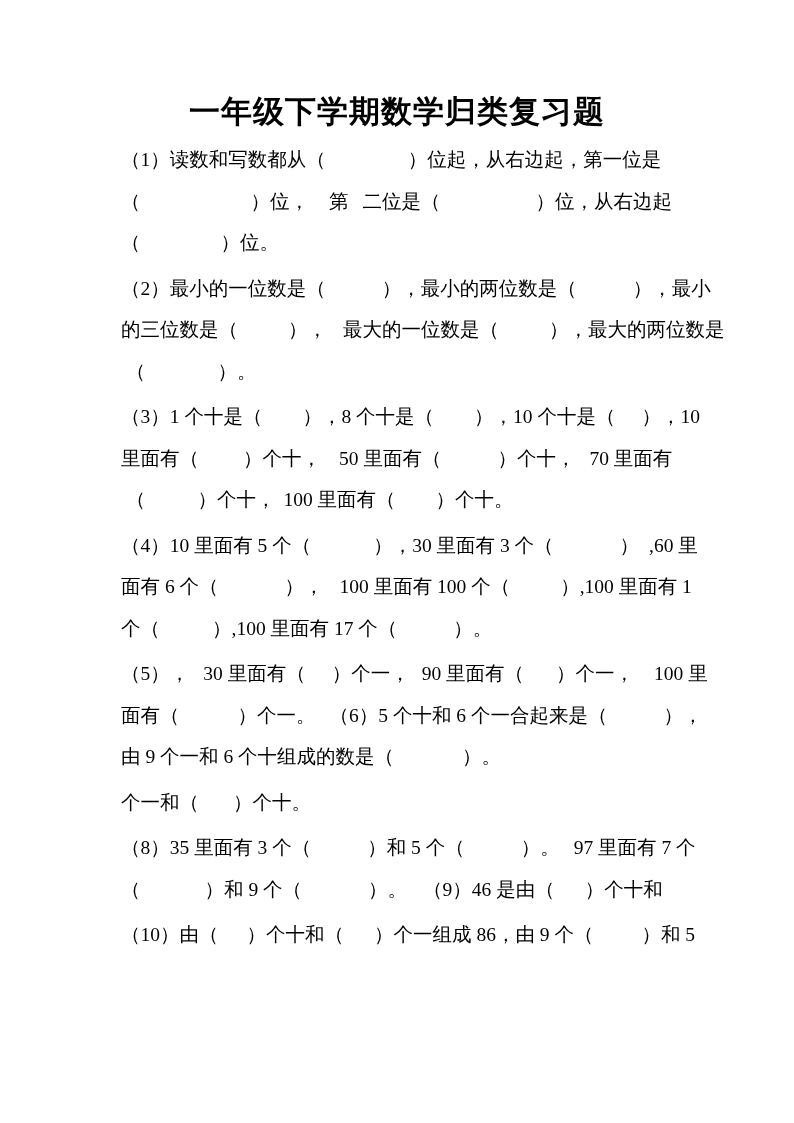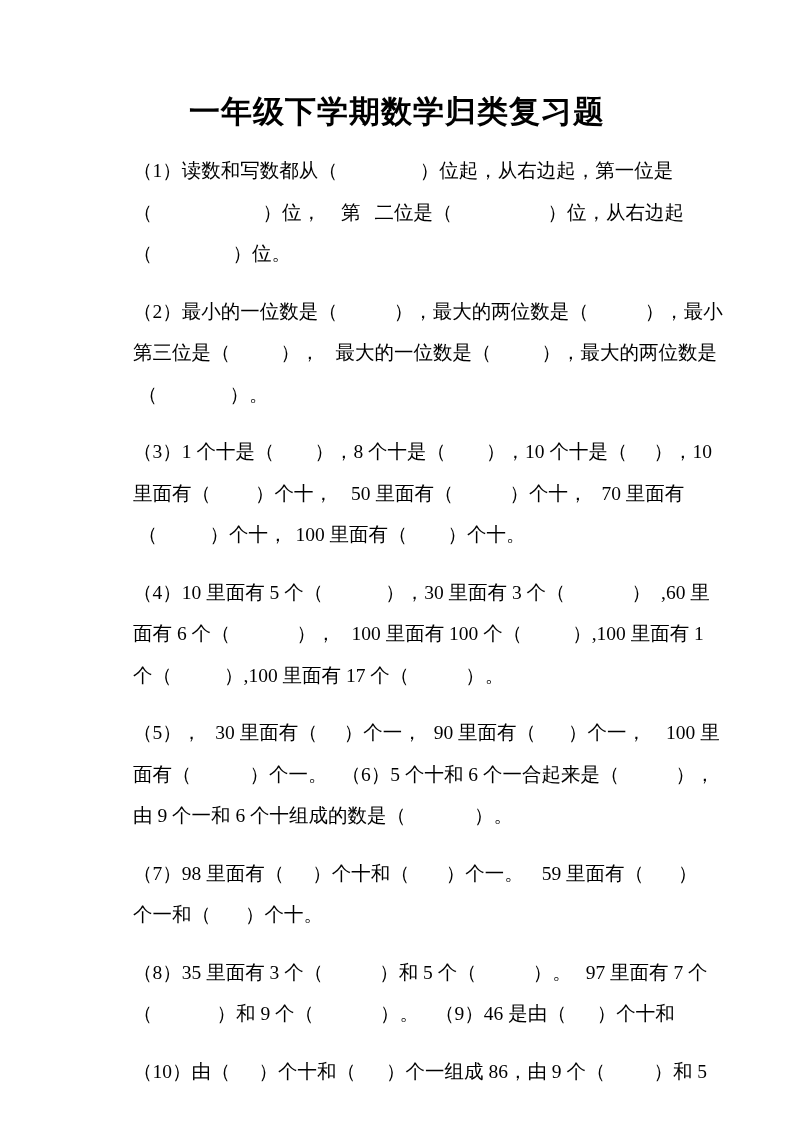--- a/index.html
+++ b/index.html
@@ -22,21 +22,21 @@
     font-size: 31px;
     font-weight: 700;
     line-height: 44px;
     letter-spacing: 1px;
     white-space: nowrap;
   }
   .body {
     margin-top: 5px;
     font-size: 19.5px;
   }
-  .para { margin: 16px; }
+  .para { margin: 4px; }
   .line {
     height: 41.5px;
     line-height: 41.5px;
     white-space: pre;
   }
   .txt { white-space: pre; }
   .gap {
     display: inline-block;
     height: 1px;
     vertical-align: baseline;
@@ -48,41 +48,40 @@
 <div class="page">
   <div class="doc">
     <h1 class="title">一年级下学期数学归类复习题</h1>
     <div class="body">
         <div class="para">
           <div class="line"><span class="txt">（1）读数和写数都从（</span><span class="gap" style="width: 82px;"></span><span class="txt">）位起，从右边起，第一位是</span></div>
           <div class="line"><span class="txt">（</span><span class="gap" style="width: 110px;"></span><span class="txt">）位，</span><span class="gap" style="width: 20px;"></span><span class="txt">第</span><span class="gap" style="width: 14px;"></span><span class="txt">二位是（</span><span class="gap" style="width: 95px;"></span><span class="txt">）位，从右边起</span></div>
           <div class="line"><span class="txt">（</span><span class="gap" style="width: 80px;"></span><span class="txt">）位。</span></div>
         </div>
         <div class="para">
-          <div class="line"><span class="txt">（2）最小的一位数是（</span><span class="gap" style="width: 56px;"></span><span class="txt">），最大的两位数是（</span><span class="gap" style="width: 56px;"></span><span class="txt">），最小</span></div>
-          <div class="line"><span class="txt">第三位是（</span><span class="gap" style="width: 50px;"></span><span class="txt">），</span><span class="gap" style="width: 16px;"></span><span class="txt">最大的一位数是（</span><span class="gap" style="width: 50px;"></span><span class="txt">），最大的两位数是</span></div>
+          <div class="line"><span class="txt">（2）最小的一位数是（</span><span class="gap" style="width: 56px;"></span><span class="txt">），最小的两位数是（</span><span class="gap" style="width: 56px;"></span><span class="txt">），最小</span></div>
+          <div class="line"><span class="txt">的三位数是（</span><span class="gap" style="width: 50px;"></span><span class="txt">），</span><span class="gap" style="width: 16px;"></span><span class="txt">最大的一位数是（</span><span class="gap" style="width: 50px;"></span><span class="txt">），最大的两位数是</span></div>
           <div class="line"><span class="txt"> （</span><span class="gap" style="width: 72px;"></span><span class="txt">）。</span></div>
         </div>
         <div class="para">
           <div class="line"><span class="txt">（3）1 个十是（</span><span class="gap" style="width: 40px;"></span><span class="txt">），8 个十是（</span><span class="gap" style="width: 40px;"></span><span class="txt">），10 个十是（</span><span class="gap" style="width: 26px;"></span><span class="txt">），10</span></div>
           <div class="line"><span class="txt">里面有（</span><span class="gap" style="width: 44px;"></span><span class="txt">）个十，</span><span class="gap" style="width: 18px;"></span><span class="txt">50 里面有（</span><span class="gap" style="width: 56px;"></span><span class="txt">）个十，</span><span class="gap" style="width: 14px;"></span><span class="txt">70 里面有</span></div>
           <div class="line"><span class="txt"> （</span><span class="gap" style="width: 52px;"></span><span class="txt">）个十，</span><span class="gap" style="width: 8px;"></span><span class="txt">100 里面有（</span><span class="gap" style="width: 40px;"></span><span class="txt">）个十。</span></div>
         </div>
         <div class="para">
           <div class="line"><span class="txt">（4）10 里面有 5 个（</span><span class="gap" style="width: 62px;"></span><span class="txt">），30 里面有 3 个（</span><span class="gap" style="width: 66px;"></span><span class="txt">）</span><span class="gap" style="width: 10px;"></span><span class="txt">,60 里</span></div>
           <div class="line"><span class="txt">面有 6 个（</span><span class="gap" style="width: 66px;"></span><span class="txt">），</span><span class="gap" style="width: 16px;"></span><span class="txt">100 里面有 100 个（</span><span class="gap" style="width: 50px;"></span><span class="txt">）,100 里面有 1</span></div>
           <div class="line"><span class="txt">个（</span><span class="gap" style="width: 52px;"></span><span class="txt">）,100 里面有 17 个（</span><span class="gap" style="width: 56px;"></span><span class="txt">）。</span></div>
         </div>
         <div class="para">
           <div class="line"><span class="txt">（5），</span><span class="gap" style="width: 14px;"></span><span class="txt">30 里面有（</span><span class="gap" style="width: 26px;"></span><span class="txt">）个一，</span><span class="gap" style="width: 12px;"></span><span class="txt">90 里面有（</span><span class="gap" style="width: 32px;"></span><span class="txt">）个一，</span><span class="gap" style="width: 20px;"></span><span class="txt">100 里</span></div>
           <div class="line"><span class="txt">面有（</span><span class="gap" style="width: 58px;"></span><span class="txt">）个一。</span><span class="gap" style="width: 14px;"></span><span class="txt">（6）5 个十和 6 个一合起来是（</span><span class="gap" style="width: 56px;"></span><span class="txt">），</span></div>
           <div class="line"><span class="txt">由 9 个一和 6 个十组成的数是（</span><span class="gap" style="width: 68px;"></span><span class="txt">）。</span></div>
         </div>
         <div class="para">
-          <div class="line"><span class="txt">（7）98 里面有（</span><span class="gap" style="width: 28px;"></span><span class="txt">）个十和（</span><span class="gap" style="width: 36px;"></span><span class="txt">）个一。</span><span class="gap" style="width: 18px;"></span><span class="txt">59 里面有（</span><span class="gap" style="width: 34px;"></span><span class="txt">）</span></div>
           <div class="line"><span class="txt">个一和（</span><span class="gap" style="width: 34px;"></span><span class="txt">）个十。</span></div>
         </div>
         <div class="para">
           <div class="line"><span class="txt">（8）35 里面有 3 个（</span><span class="gap" style="width: 56px;"></span><span class="txt">）和 5 个（</span><span class="gap" style="width: 56px;"></span><span class="txt">）。</span><span class="gap" style="width: 14px;"></span><span class="txt">97 里面有 7 个</span></div>
           <div class="line"><span class="txt">（</span><span class="gap" style="width: 64px;"></span><span class="txt">）和 9 个（</span><span class="gap" style="width: 66px;"></span><span class="txt">）。</span><span class="gap" style="width: 16px;"></span><span class="txt">（9）46 是由（</span><span class="gap" style="width: 30px;"></span><span class="txt">）个十和</span></div>
         </div>
         <div class="para">
           <div class="line"><span class="txt">（10）由（</span><span class="gap" style="width: 28px;"></span><span class="txt">）个十和（</span><span class="gap" style="width: 30px;"></span><span class="txt">）个一组成 86，由 9 个（</span><span class="gap" style="width: 48px;"></span><span class="txt">）和 5</span></div>
         </div>
       </div>

